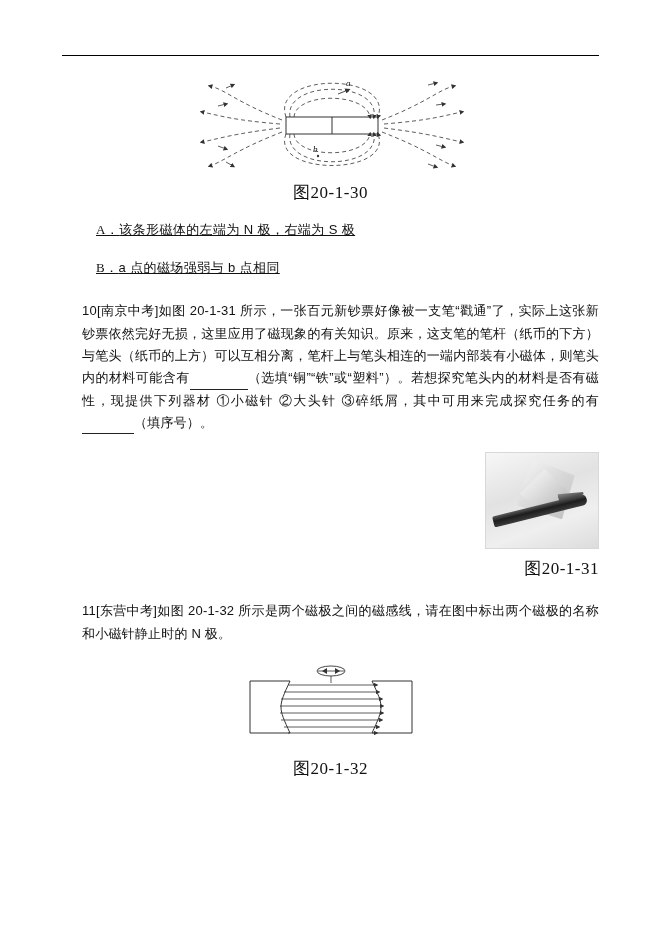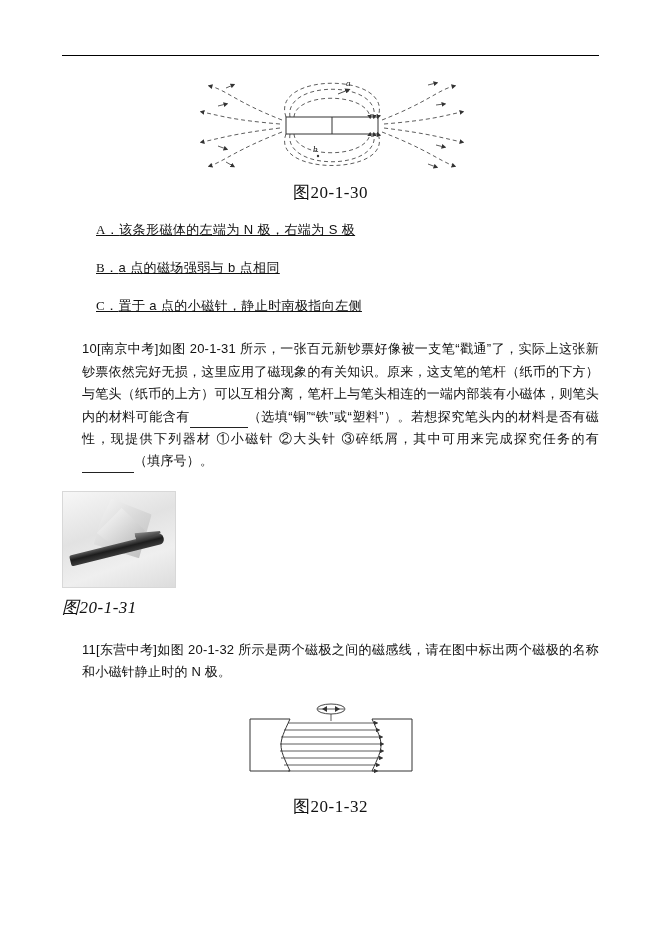--- a/index.html
+++ b/index.html
@@ -80,22 +80,21 @@
     border-bottom: 1px solid #222;
     width: 58px;
     height: 0.95em;
     vertical-align: bottom;
   }
   .blank.short { width: 52px; }
 
   
   .photo-wrap {
     margin-top: 18px;
-    text-align: left;
-    font-style: italic;
+    text-align: right;
   }
   .photo {
     width: 112px;
     height: 95px;
     display: inline-block;
     position: relative;
     overflow: hidden;
     background: #efefef;
     border: 1px solid #d8d8d8;
   }
@@ -215,23 +214,20 @@
       <div class="fig-caption">图20-1-30</div>
     </div>
 
     <div class="choices">
       <p class="choice">
         <span class="lbl">A．</span><span>该条形磁体的左端为 N 极，右端为 S 极</span>
       </p>
       <p class="choice">
         <span class="lbl">B．</span><span>a 点的磁场强弱与 b 点相同</span>
       </p>
-      <p class="choice">
-        <span class="lbl">C．</span><span>置于 a 点的小磁针，静止时南极指向左侧</span>
-      </p>
     </div>
 
     <p class="q q-10 indent">
       <span>10</span><span>[南京中考]</span><span>如图 20-1-31 所示，一张百元新钞票好像被一支笔“戳通”了，实际上这张新钞票依然完好无损，这里应用了磁现象的有关知识。原来，这支笔的笔杆（纸币的下方）与笔头（纸币的上方）可以互相分离，笔杆上与笔头相连的一端内部装有小磁体，则笔头内的材料可能含有</span><span class="blank"></span><span>（选填“铜”“铁”或“塑料”）。若想探究笔头内的材料是否有磁性，现提供下列器材 ①小磁针 ②大头针 ③碎纸屑，其中可用来完成探究任务的有</span><span class="blank short"></span><span>（填序号）。</span>
     </p>
 
     <div class="photo-wrap">
       <span class="photo">
         <span class="bg"></span>
         <span class="bill"></span>

